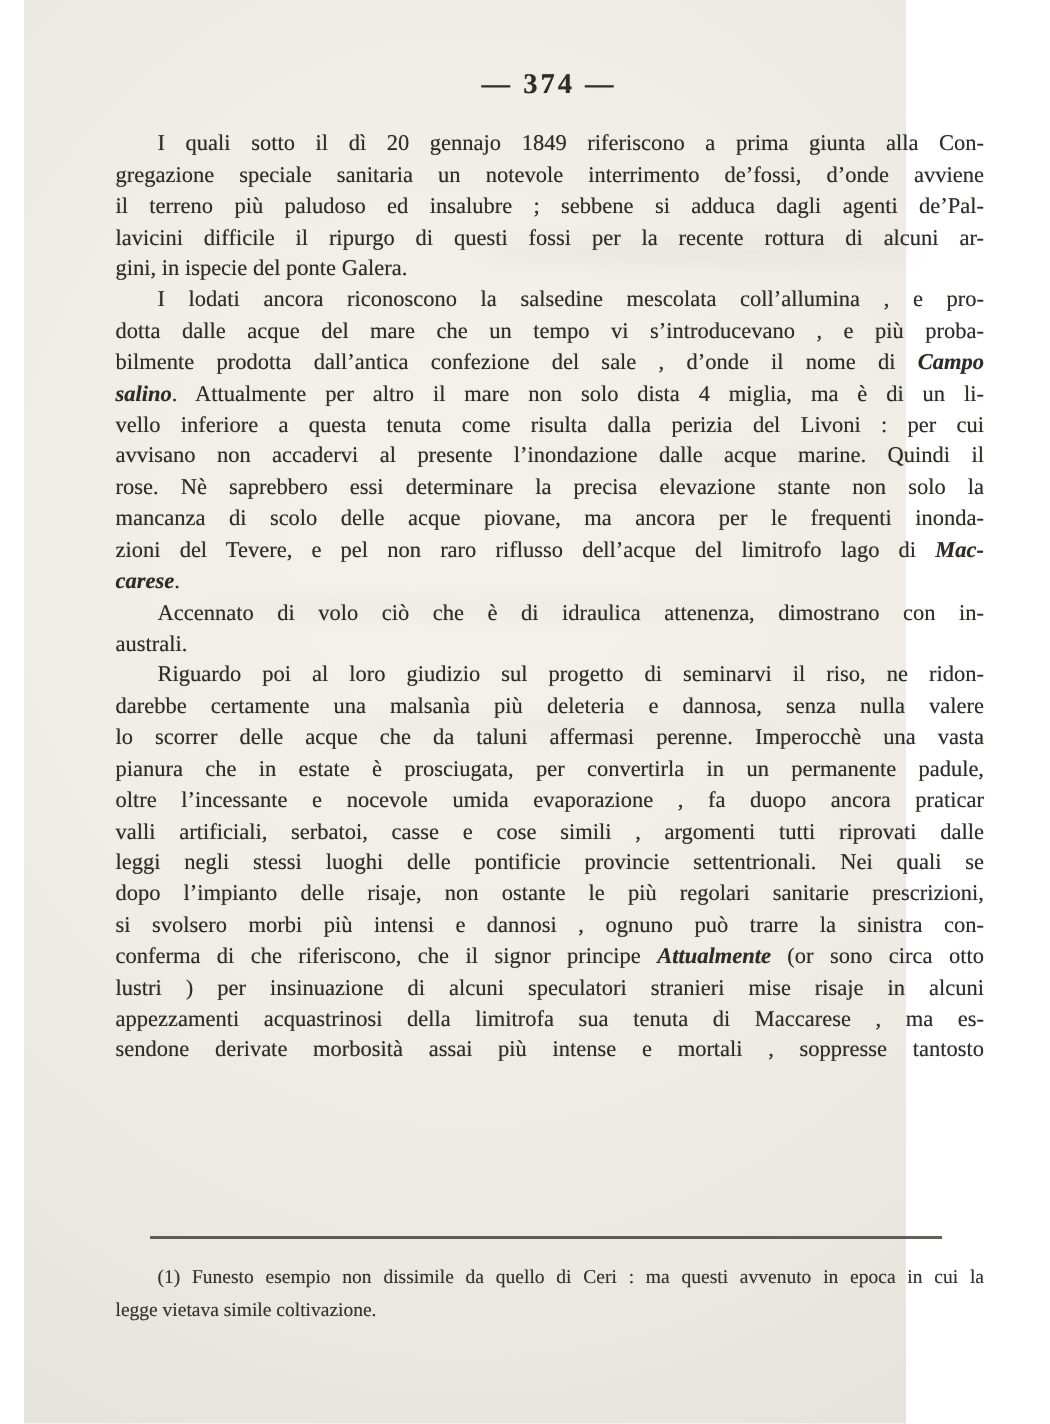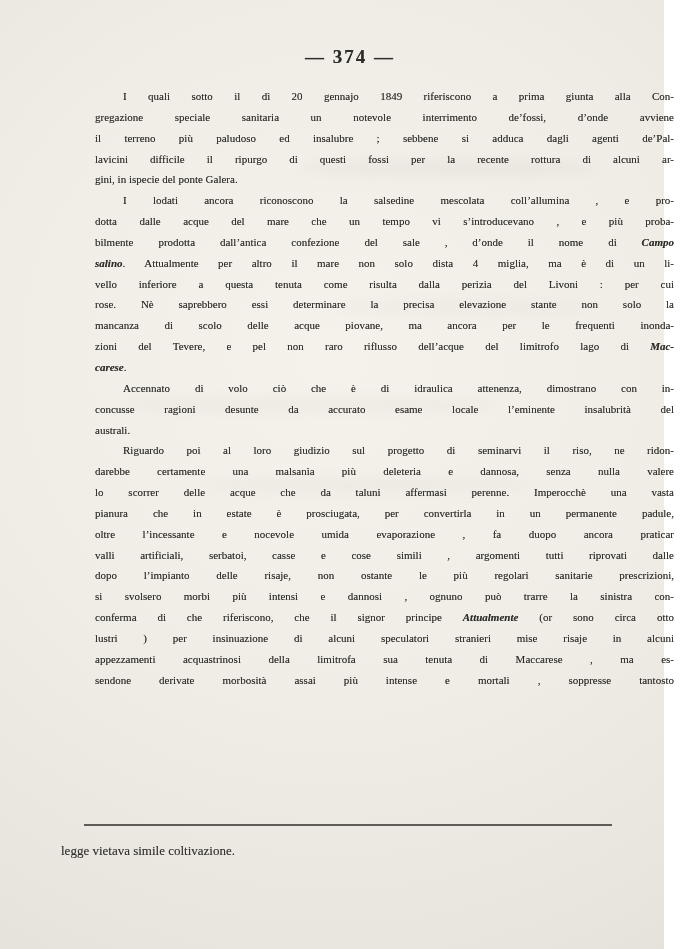--- a/index.html
+++ b/index.html
@@ -7,22 +7,22 @@
     padding: 0;
   }
   body {
     width: 700px;
     height: 949px;
     overflow: hidden;
     font-family: "Liberation Serif", "DejaVu Serif", serif;
   }
   .page {
     position: absolute;
-    left: 0; top: 0;
-    width: 664px;
+    left: 16px; top: 0;
+    width: 588px;
     height: 949px;
     background:
       radial-gradient(ellipse 130% 90% at 50% 38%,
         #f4f2eb 0%, #efede6 40%, #e7e5dd 72%, #dedcd4 95%, #dad8d0 100%);
   }
   
   .smudge {
     position: absolute;
     background: #8d8a82;
     opacity: 0.07;
@@ -45,24 +45,23 @@
     font-weight: bold;
     letter-spacing: 2px;
     color: #2f2d29;
     text-shadow: 0 0 0.5px rgba(47,45,41,0.55);
   }
   .body-text {
     position: absolute;
     left: 61px;
     top: 86px;
     width: 579px;
-    font-size: 11px;
+    font-size: 15px;
     color: #2e2c27;
     text-shadow: 0 0 0.6px rgba(46,44,39,0.5);
-    margin-left: 34px;
   }
   .line {
     height: 20.85px;
     line-height: 20.85px;
     white-space: nowrap;
     text-align: justify;
     text-align-last: justify;
   }
   .line.first { text-indent: 28px; }
   .line.last  { text-align-last: left; }
@@ -106,39 +105,41 @@
       <div class="line first">I quali sotto il dì 20 gennajo 1849 riferiscono a prima giunta alla Con-</div>
       <div class="line">gregazione speciale sanitaria un notevole interrimento de’fossi, d’onde avviene</div>
       <div class="line">il terreno più paludoso ed insalubre ; sebbene si adduca dagli agenti de’Pal-</div>
       <div class="line">lavicini difficile il ripurgo di questi fossi per la recente rottura di alcuni ar-</div>
       <div class="line last">gini, in ispecie del ponte Galera.</div>
       <div class="line first">I lodati ancora riconoscono la salsedine mescolata coll’allumina , e pro-</div>
       <div class="line">dotta dalle acque del mare che un tempo vi s’introducevano , e più proba-</div>
       <div class="line">bilmente prodotta dall’antica confezione del sale , d’onde il nome di <i>Campo</i></div>
       <div class="line"><i>salino</i>. Attualmente per altro il mare non solo dista 4 miglia, ma è di un li-</div>
       <div class="line">vello inferiore a questa tenuta come risulta dalla perizia del Livoni : per cui</div>
+      <div class="line">avvisano non accadervi al presente l’inondazione dalle acque marine. Quindi il</div>
       <div class="line">rose. Nè saprebbero essi determinare la precisa elevazione stante non solo la</div>
       <div class="line">mancanza di scolo delle acque piovane, ma ancora per le frequenti inonda-</div>
       <div class="line">zioni del Tevere, e pel non raro riflusso dell’acque del limitrofo lago di <i>Mac-</i></div>
       <div class="line last"><i>carese</i>.</div>
       <div class="line first">Accennato di volo ciò che è di idraulica attenenza, dimostrano con in-</div>
-      <div class="line">concusse ragioni desunte da accurato esame locale l’eminente insalubrità del</div>
       <div class="line last">australi.</div>
       <div class="line first">Riguardo poi al loro giudizio sul progetto di seminarvi il riso, ne ridon-</div>
       <div class="line">darebbe certamente una malsanìa più deleteria e dannosa, senza nulla valere</div>
       <div class="line">lo scorrer delle acque che da taluni affermasi perenne. Imperocchè una vasta</div>
       <div class="line">pianura che in estate è prosciugata, per convertirla in un permanente padule,</div>
       <div class="line">oltre l’incessante e nocevole umida evaporazione , fa duopo ancora praticar</div>
       <div class="line">valli artificiali, serbatoi, casse e cose simili , argomenti tutti riprovati dalle</div>
+      <div class="line">leggi negli stessi luoghi delle pontificie provincie settentrionali. Nei quali se</div>
       <div class="line">dopo l’impianto delle risaje, non ostante le più regolari sanitarie prescrizioni,</div>
       <div class="line">si svolsero morbi più intensi e dannosi , ognuno può trarre la sinistra con-</div>
       <div class="line">conferma di che riferiscono, che il signor principe <i>Attualmente</i> (or sono circa otto</div>
       <div class="line">lustri ) per insinuazione di alcuni speculatori stranieri mise risaje in alcuni</div>
       <div class="line">appezzamenti acquastrinosi della limitrofa sua tenuta di Maccarese , ma es-</div>
       <div class="line">sendone derivate morbosità assai più intense e mortali , soppresse tantosto</div>
     </div>
 
   <div class="footrule"></div>
 
   <div class="footnote">
+      <div class="line first">(1) Funesto esempio non dissimile da quello di Ceri : ma questi avvenuto  in epoca in cui la</div>
       <div class="line last">legge vietava simile coltivazione.</div>
     </div>
 </div>
 
 </body></html>

